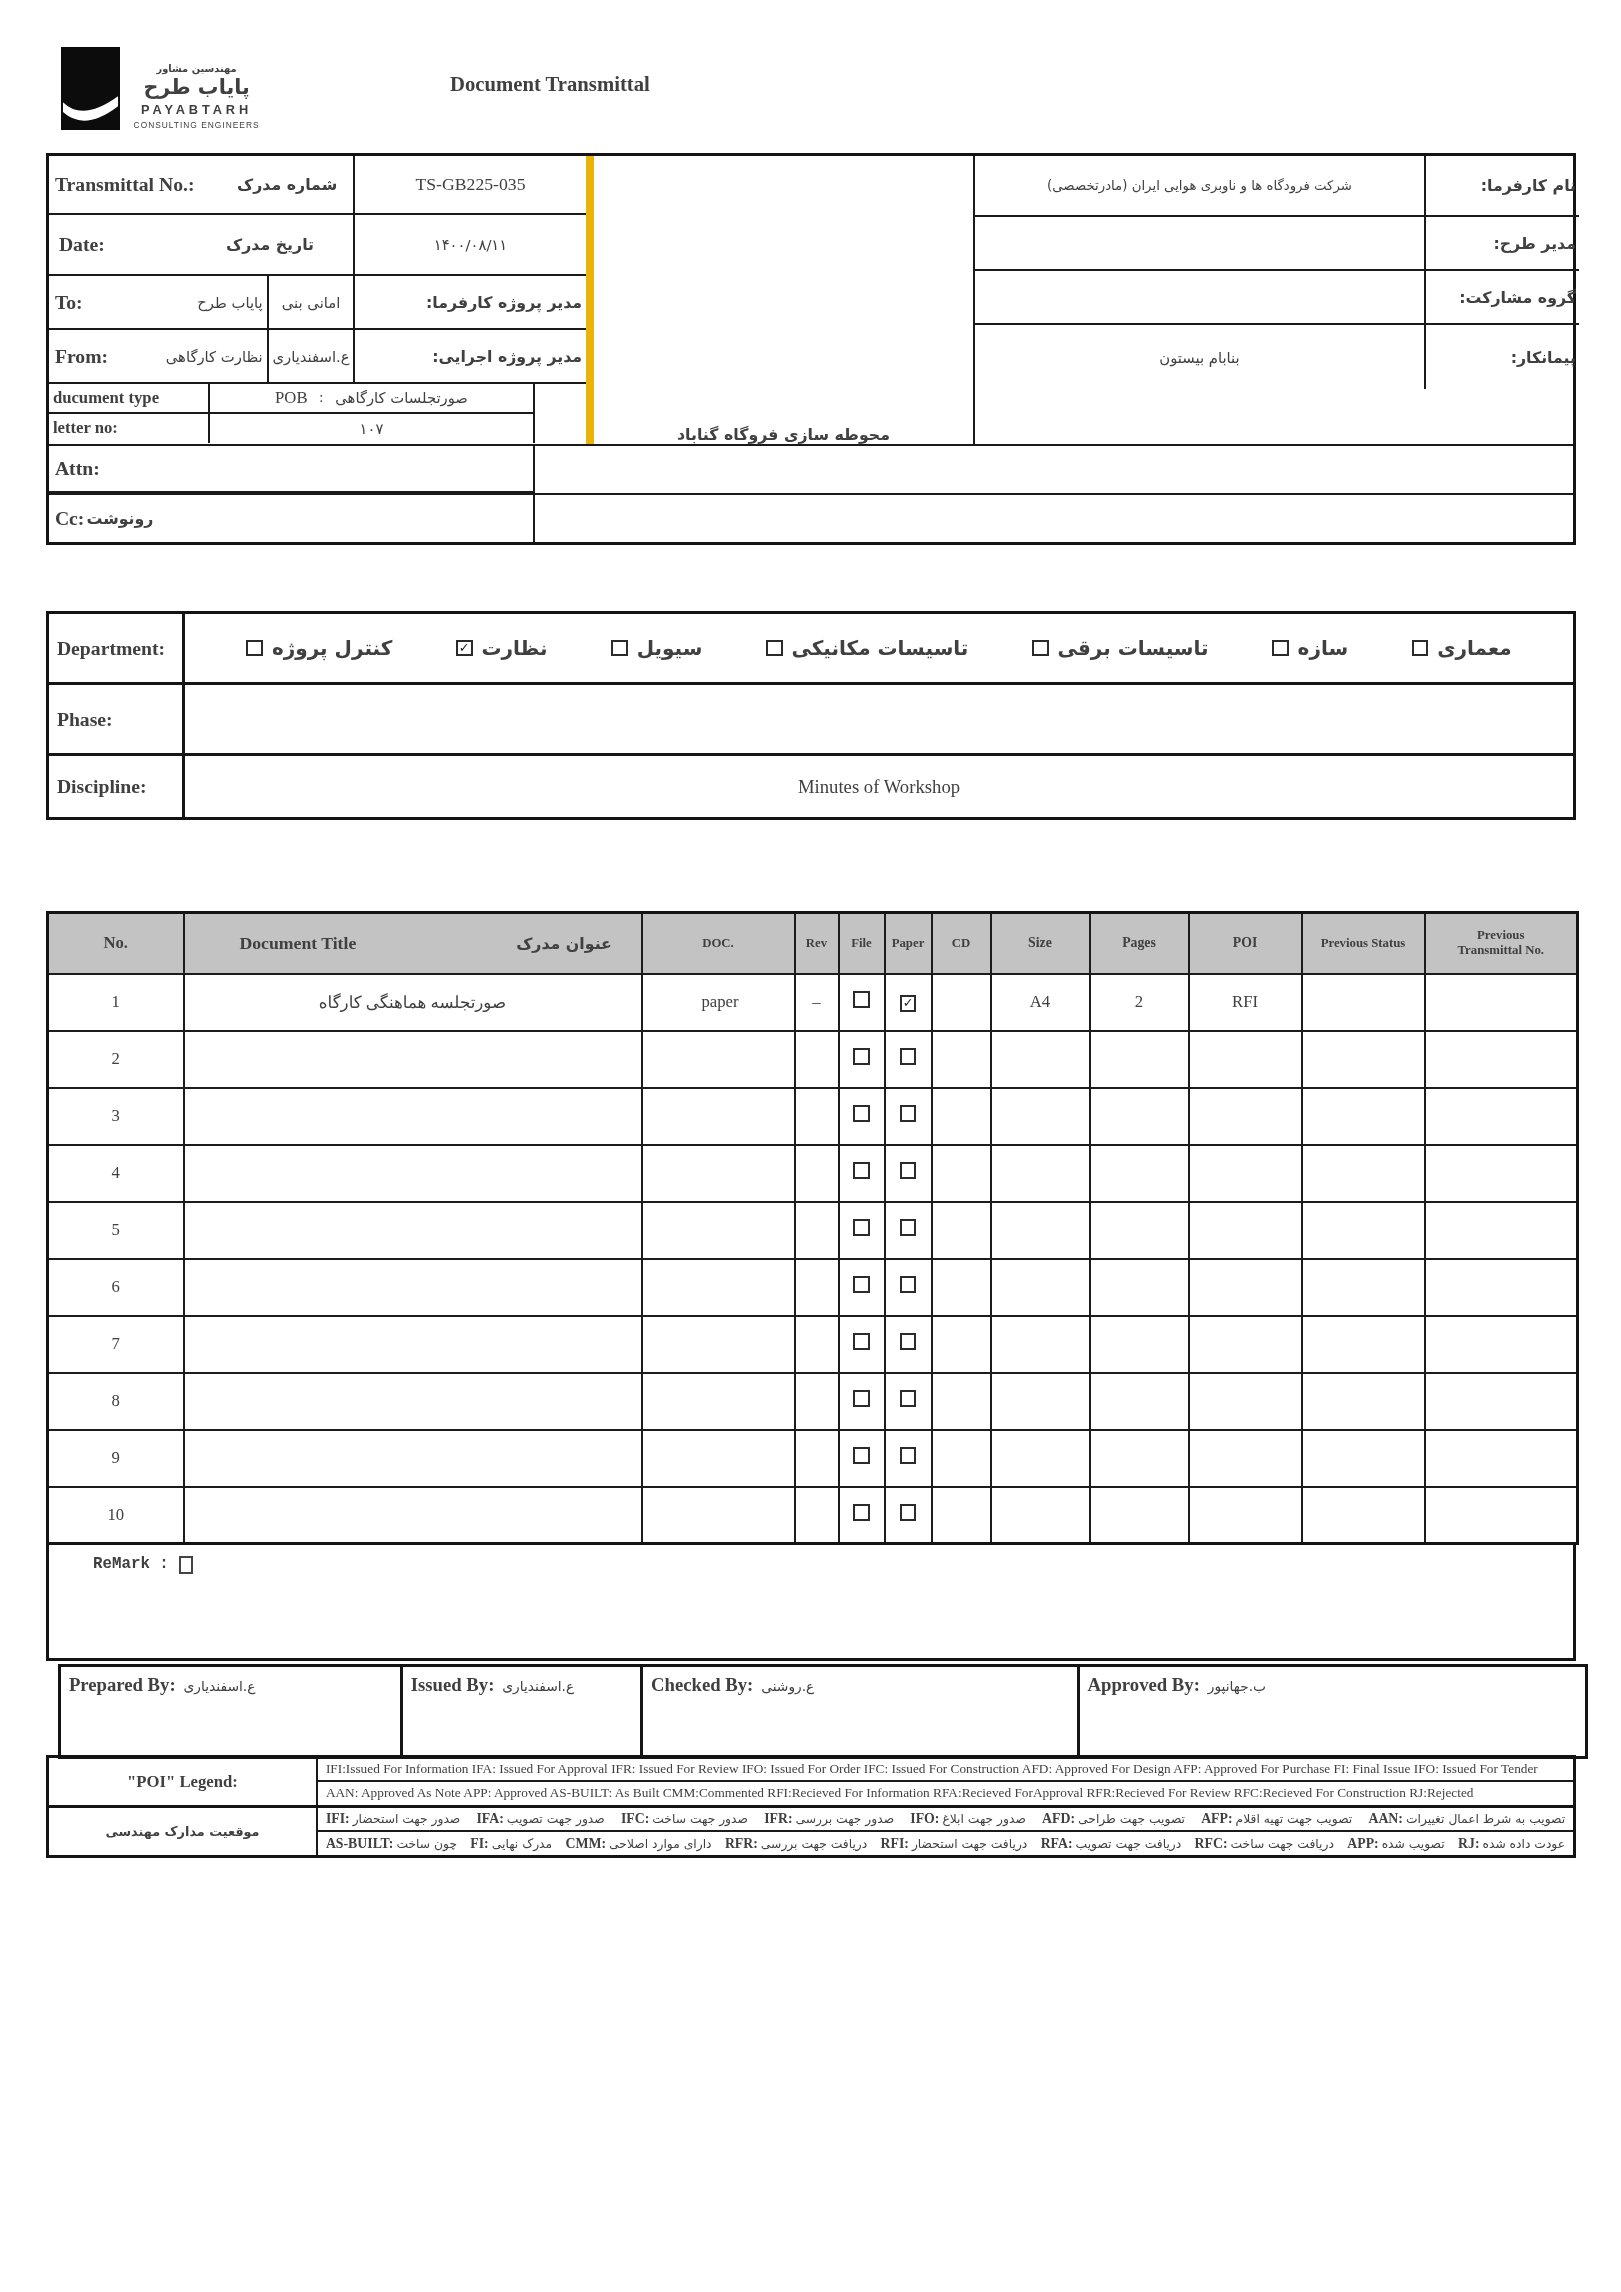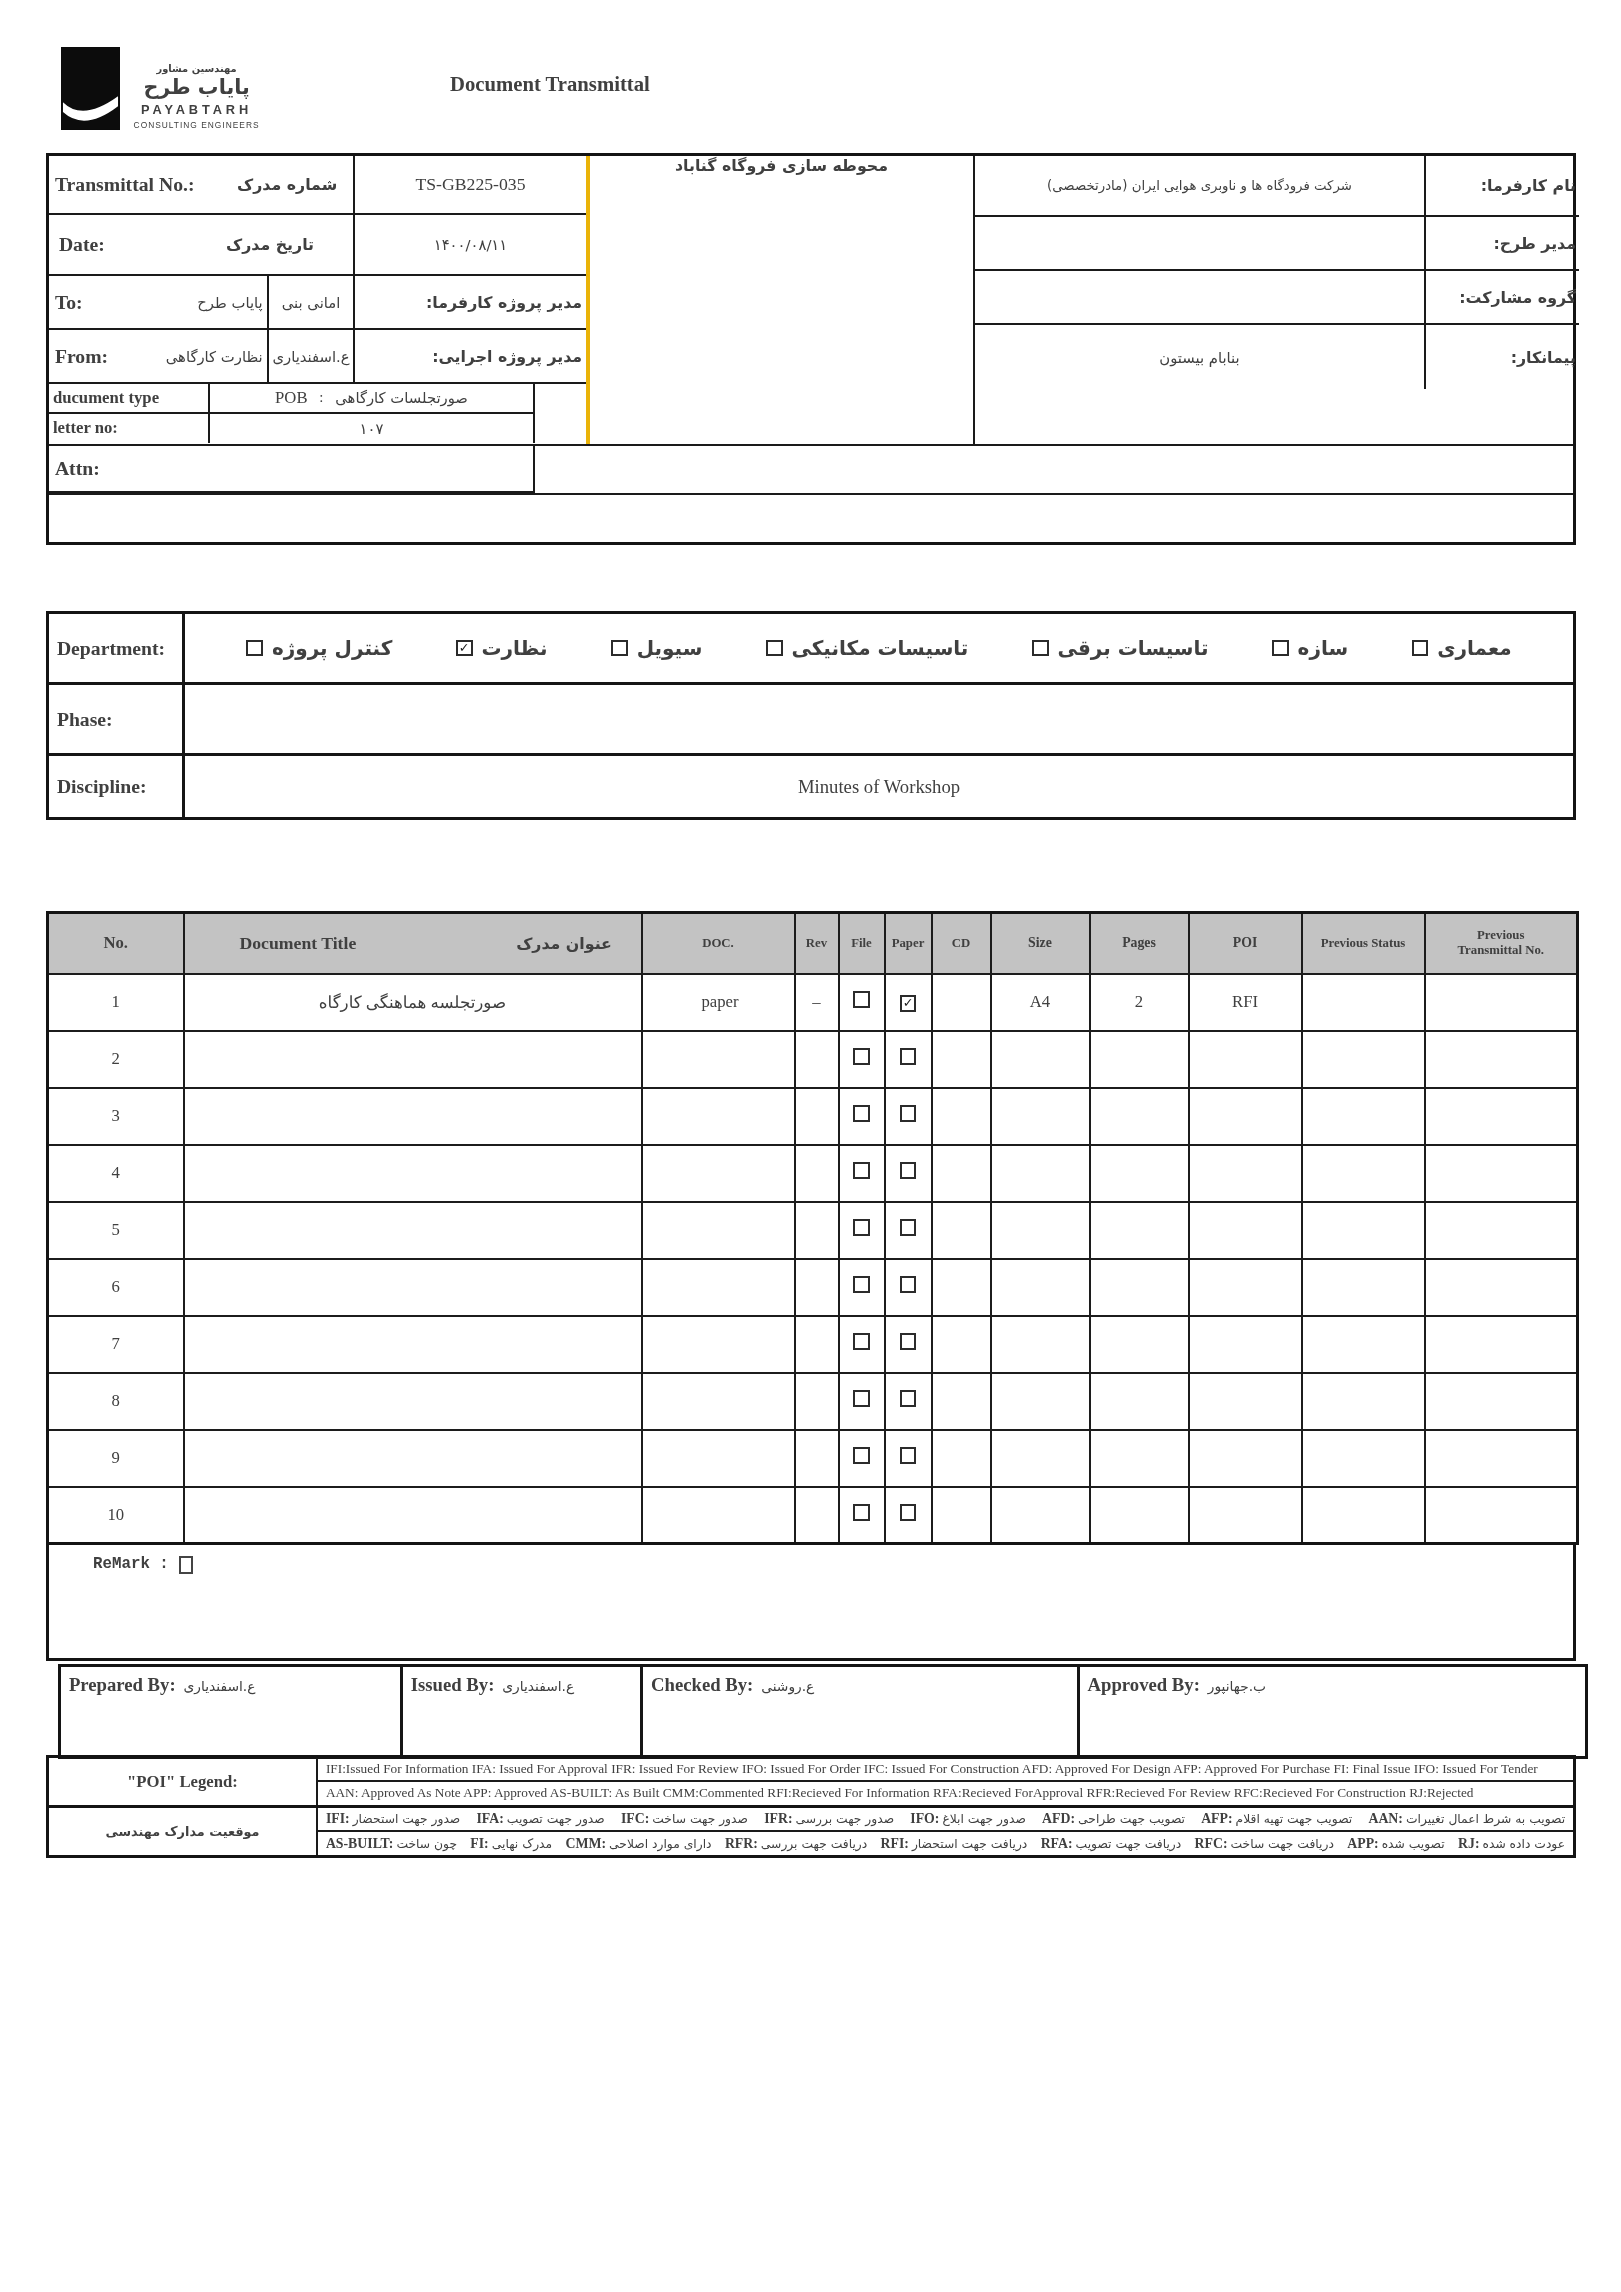--- a/index.html
+++ b/index.html
@@ -25,22 +25,22 @@
   
   .top-table{position:absolute;left:0;top:153px;width:1530px;border:3px solid #141414;box-sizing:border-box;}
   .tt-main{display:flex;height:288px;}
   .tt-left{width:537px;flex:0 0 auto;display:flex;flex-direction:column;}
   .tt-row{display:flex;box-sizing:border-box;}
   .tt-cell{box-sizing:border-box;border-right:2px solid #1a1a1a;border-bottom:2px solid #1a1a1a;
            display:flex;align-items:center;overflow:hidden;}
   .tt-cell.nr{border-right:none;}
   .tt-cell.nb{border-bottom:none;}
   .tt-filler{box-sizing:border-box;flex:1;}
-  .tt-mid{width:387px;flex:0 0 auto;border-left:4px solid #eab308;box-sizing:border-box;
-          display:flex;align-items:flex-start;justify-content:center;}
+  .tt-mid{width:387px;flex:0 0 auto;border-left:8px solid #eab308;box-sizing:border-box;
+          display:flex;align-items:flex-end;justify-content:center;}
   .tt-right{width:606px;flex:1;border-left:2px solid #1a1a1a;box-sizing:border-box;display:flex;flex-direction:column;}
   .lab20{font:bold 19.7px "Liberation Serif",serif;}
   .fa17b{font-family:"DejaVu Sans",sans-serif;font-weight:bold;font-size:15.8px;direction:rtl;unicode-bidi:isolate;}
   .fa15{font-family:"DejaVu Sans",sans-serif;font-size:14.8px;direction:rtl;unicode-bidi:isolate;}
   .center{justify-content:center;text-align:center;}
   .tt-attn,.tt-cc{display:flex;height:49px;border-top:2px solid #1a1a1a;box-sizing:border-box;}
 
   
   .cls-table{position:absolute;left:0;top:611px;width:1530px;border:3px solid #141414;box-sizing:border-box;}
   .cls-row{display:flex;box-sizing:border-box;border-bottom:3px solid #161616;}
@@ -211,20 +211,24 @@
         </div>
       </div>
 
       <div class="tt-attn">
         <div class="tt-cell" style="width:486px;padding-left:5.9px">
           <span class="lab20">Attn:</span>
         </div>
         <div class="tt-cell nr nb" style="flex:1"></div>
       </div>
       <div class="tt-cc">
+        <div class="tt-cell nb" style="width:486px;padding-left:5.9px;gap:2px">
+          <span class="lab20">Cc:</span>
+          <span class="fa17b">رونوشت</span>
+        </div>
         <div class="tt-cell nr nb" style="flex:1"></div>
       </div>
     </div>
 
     <div class="cls-table">
       <div class="cls-row" style="height:71px">
         <div class="cls-label">Department:</div>
         <div class="checks" style="flex-direction:row-reverse">
             <span class="chk-item">
               <span class="cb"></span>

